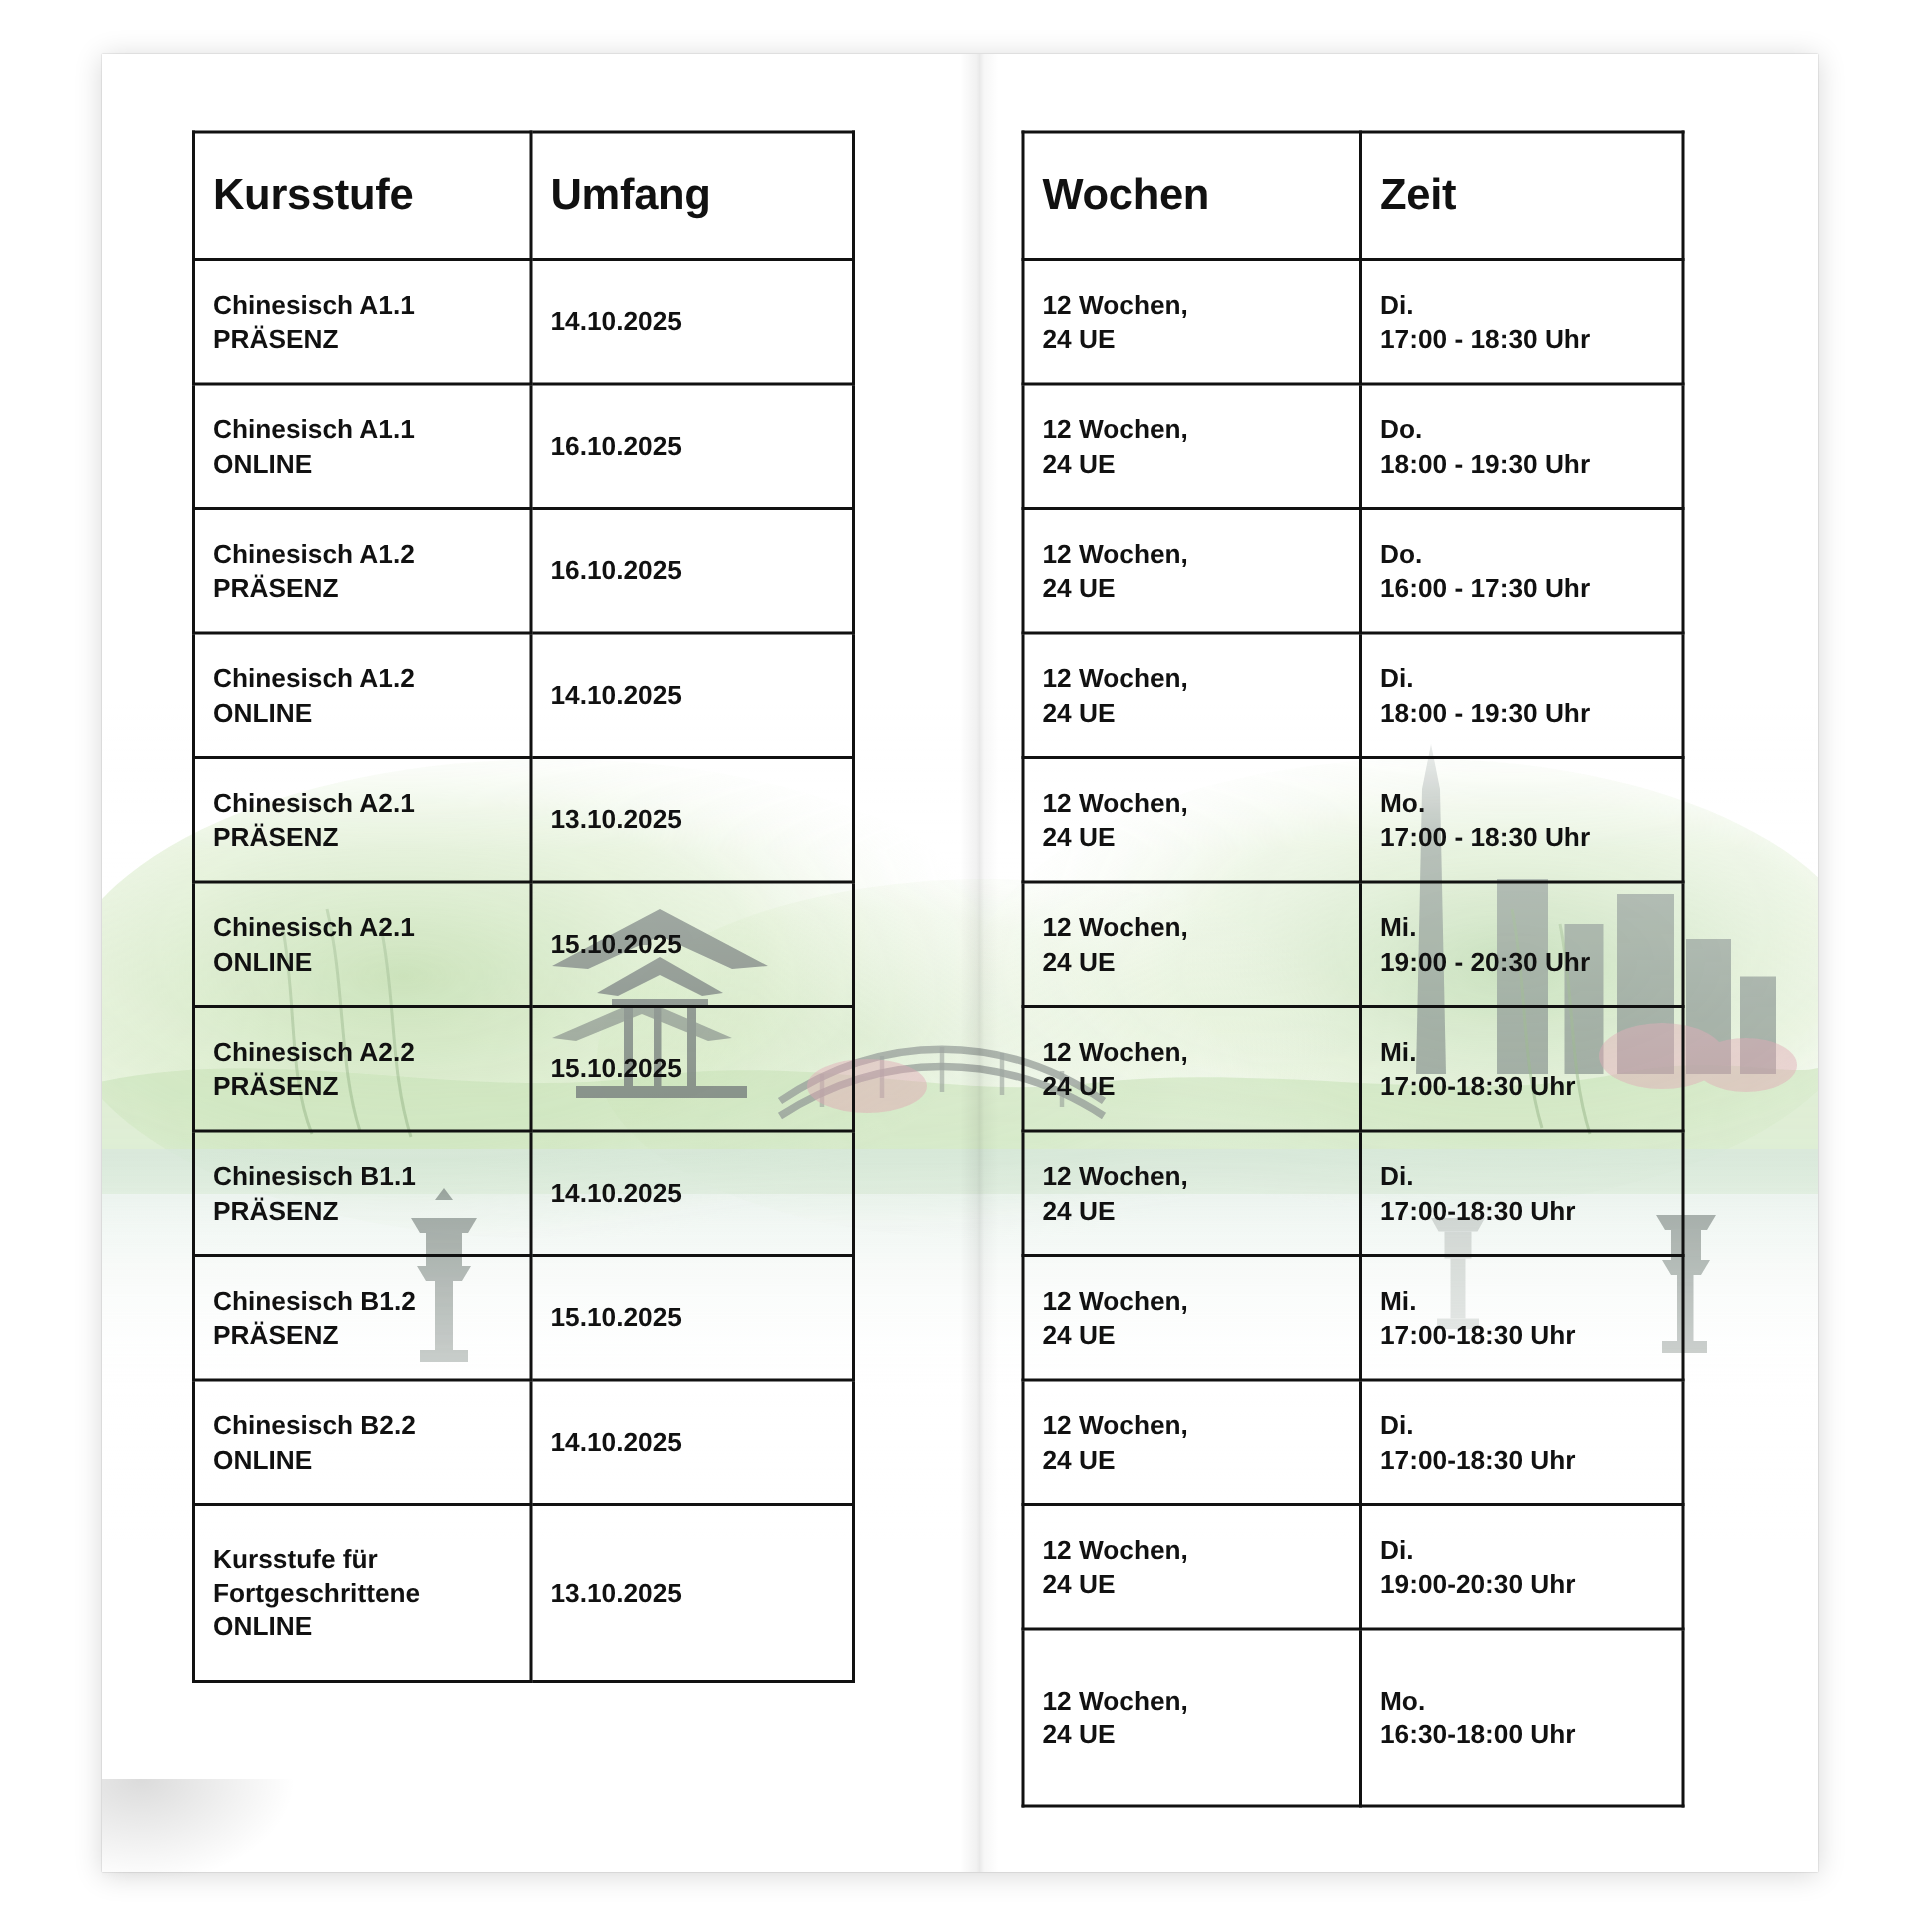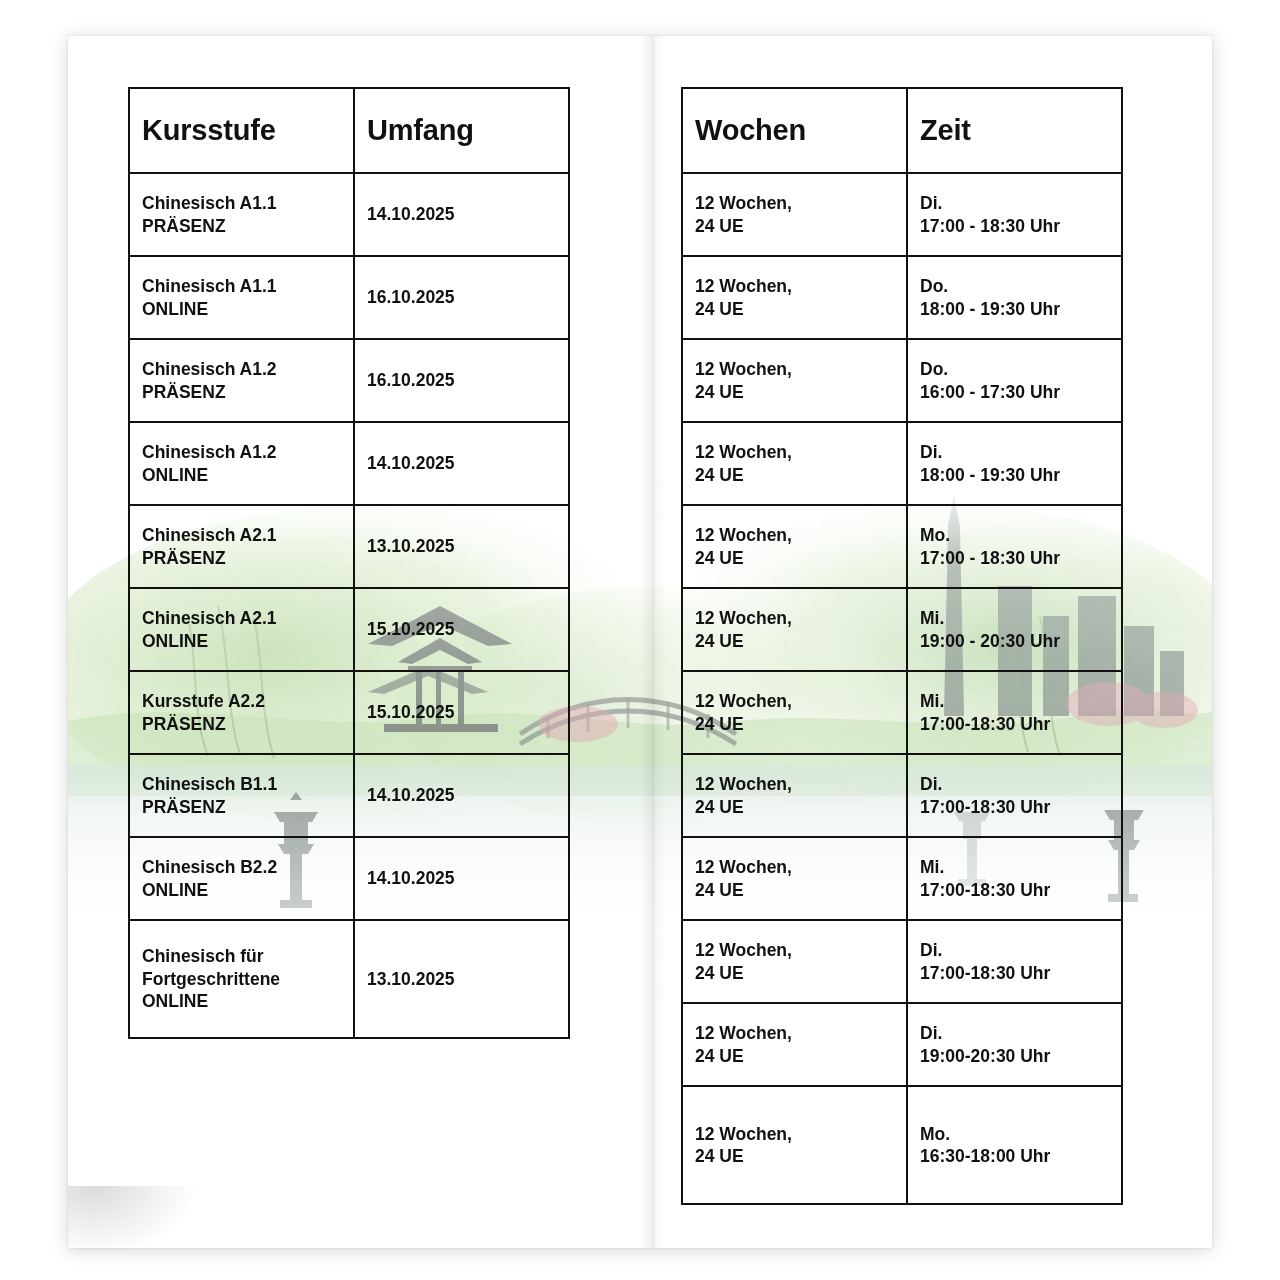--- a/index.html
+++ b/index.html
@@ -247,36 +247,41 @@
         <td class="cell-level">Chinesisch A2.1
 PRÄSENZ</td>
         <td>13.10.2025</td>
       </tr>
       <tr>
         <td class="cell-level">Chinesisch A2.1
 ONLINE</td>
         <td>15.10.2025</td>
       </tr>
       <tr>
-        <td class="cell-level">Kursstufe A2.2
+        <td class="cell-level">Chinesisch A2.2
 PRÄSENZ</td>
         <td>15.10.2025</td>
       </tr>
       <tr>
         <td class="cell-level">Chinesisch B1.1
 PRÄSENZ</td>
         <td>14.10.2025</td>
       </tr>
       <tr>
+        <td class="cell-level">Chinesisch B1.2
+PRÄSENZ</td>
+        <td>15.10.2025</td>
+      </tr>
+      <tr>
         <td class="cell-level">Chinesisch B2.2
 ONLINE</td>
         <td>14.10.2025</td>
       </tr>
       <tr class="tall">
-        <td class="cell-level">Chinesisch für
+        <td class="cell-level">Kursstufe für
 Fortgeschrittene
 ONLINE</td>
         <td>13.10.2025</td>
       </tr>
     </tbody>
   </table>
 
   <table class="table right">
     <colgroup>
         <col class="col-a">

